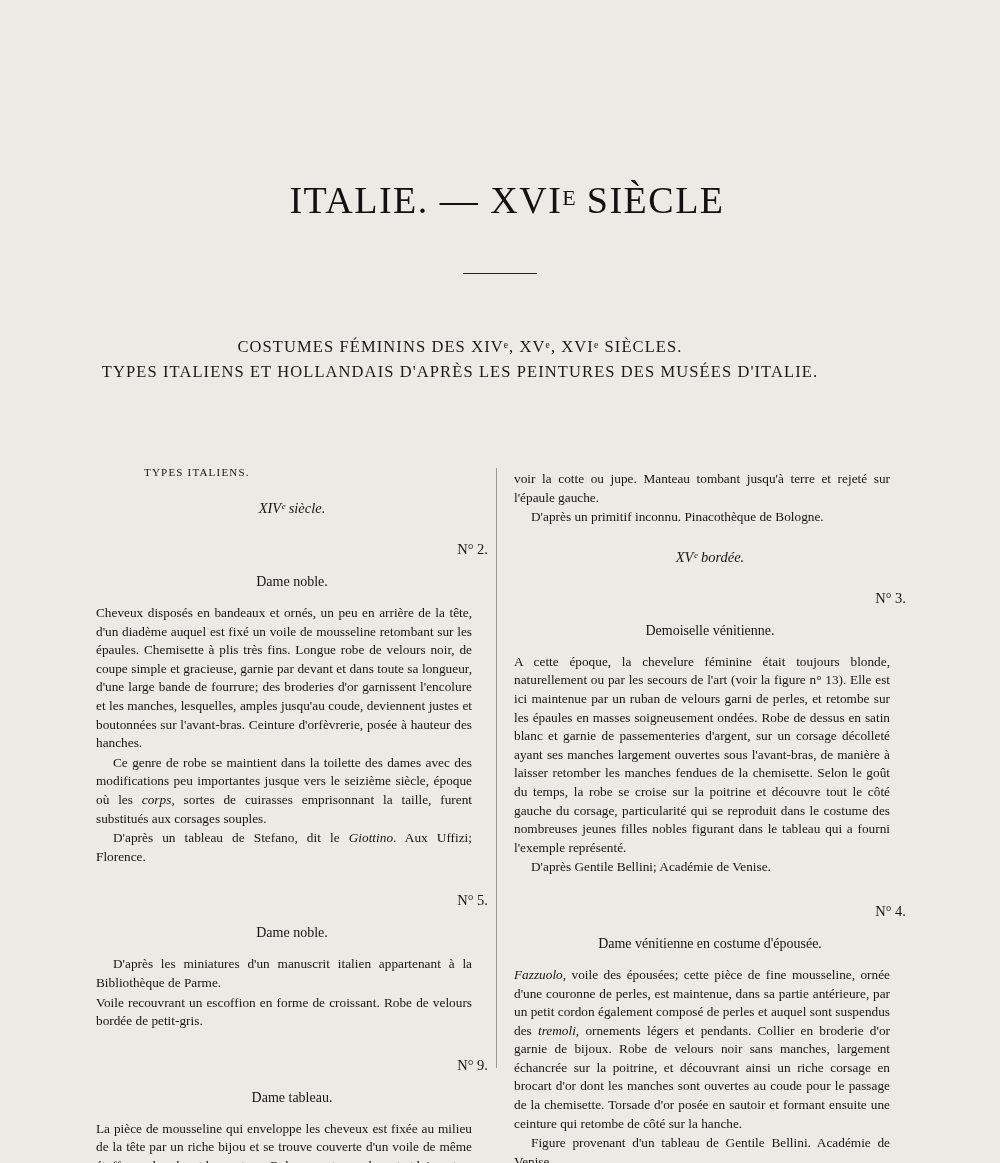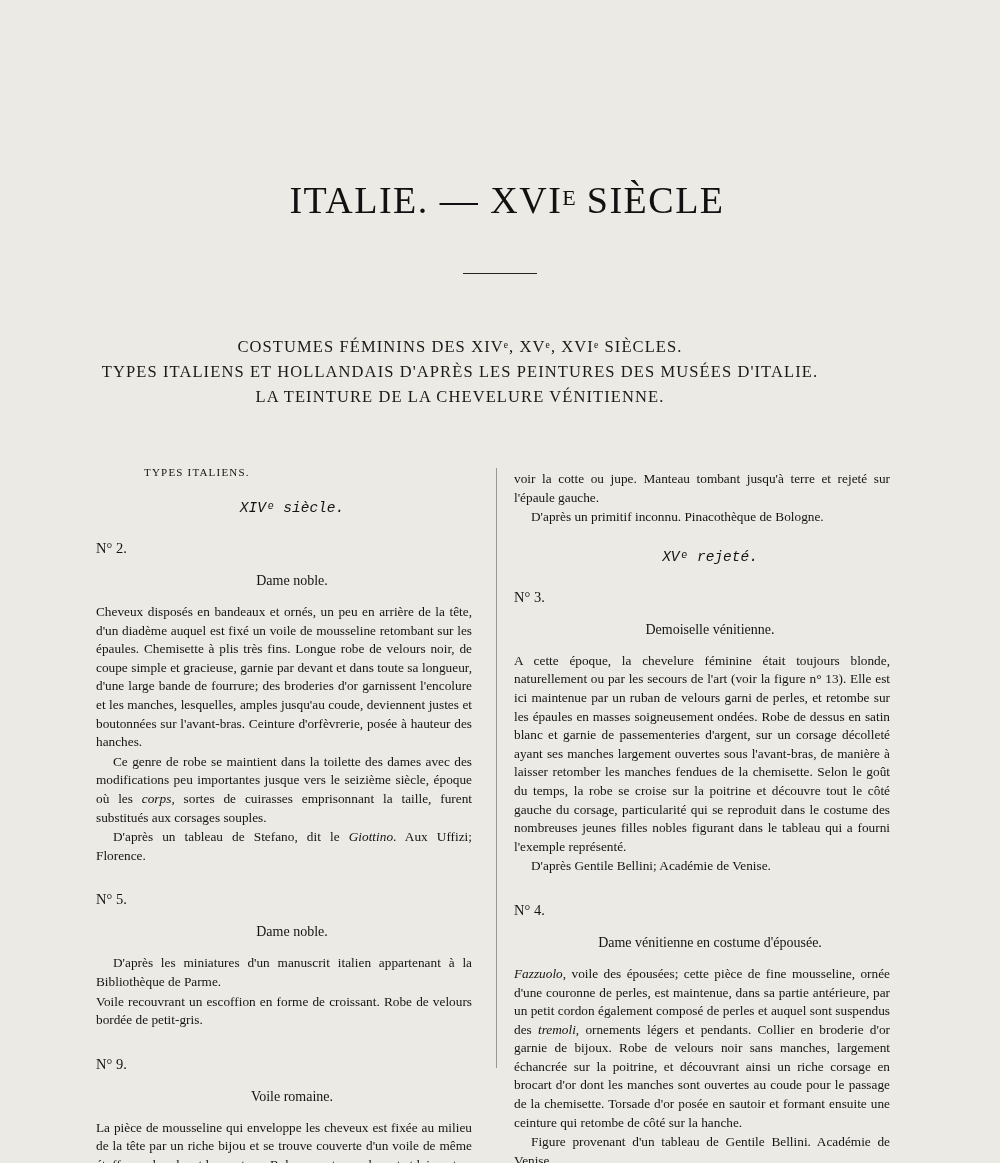--- a/index.html
+++ b/index.html
@@ -96,24 +96,23 @@
     font-size: 11px;
     letter-spacing: 1.2px;
     margin: 0 0 22px 48px;
     text-transform: uppercase;
   }
   .century {
     text-align: center;
     font-style: italic;
     font-size: 14.5px;
     margin: 0 0 24px 0;
-    font-family: Liberation Mono, monospace;
   }
   .num {
-    text-align: left;
+    text-align: right;
     font-size: 14.5px;
     margin: 0 0 16px 0;
   }
   .figname {
     text-align: center;
     font-size: 14px;
     margin: 0 0 14px 0;
   }
   p.body {
     font-size: 13.3px;
@@ -139,21 +138,20 @@
 <div class="page">
 
 
   <h1 class="main-title"><span>ITALIE. — XVI</span><span class="sup">E</span><span> SIÈCLE</span></h1>
 
   <div class="rule"></div>
 
   <div class="subtitles">
     <div>COSTUMES FÉMININS DES XIVᵉ, XVᵉ, XVIᵉ SIÈCLES.</div>
     <div>TYPES ITALIENS ET HOLLANDAIS D'APRÈS LES PEINTURES DES MUSÉES D'ITALIE.</div>
-    <div>LA TEINTURE DE LA CHEVELURE VÉNITIENNE.</div>
   </div>
 
   <div class="columns">
 
     <div class="divider"></div>
 
     <div class="col col-left">
 
       <div class="smallcaps-head">TYPES ITALIENS.</div>
 
@@ -168,34 +166,34 @@
       <div class="gap-lg"></div>
 
       <div class="num">N° 5.</div>
       <div class="figname">Dame noble.</div>
       <p class="body indent">D'après les miniatures d'un manuscrit italien appartenant à la Bibliothèque de Parme.</p>
       <p class="body">Voile recouvrant un escoffion en forme de croissant. Robe de velours bordée de petit-gris.</p>
 
       <div class="gap-lg"></div>
 
       <div class="num">N° 9.</div>
-      <div class="figname">Voile romaine.</div>
+      <div class="figname">Dame tableau.</div>
       <p class="body">La pièce de mousseline qui enveloppe les cheveux est fixée au milieu de la tête par un riche bijou et se trouve couverte d'un voile de même étoffe que la robe et le manteau. Robe ouverte par devant et laissant</p>
 
     </div>
 
     <div class="col col-right">
 
       <div class="spacer-top"></div>
       <p class="body">voir la cotte ou jupe. Manteau tombant jusqu'à terre et rejeté sur l'épaule gauche.</p>
       <p class="body indent">D'après un primitif inconnu. Pinacothèque de Bologne.</p>
 
       <div class="gap-md"></div>
 
-      <div class="century">XVᵉ rejeté.</div>
+      <div class="century">XVᵉ bordée.</div>
 
       <div class="num">N° 3.</div>
       <div class="figname">Demoiselle vénitienne.</div>
       <p class="body">A cette époque, la chevelure féminine était toujours blonde, naturellement ou par les secours de l'art (voir la figure n° 13). Elle est ici maintenue par un ruban de velours garni de perles, et retombe sur les épaules en masses soigneusement ondées. Robe de dessus en satin blanc et garnie de passementeries d'argent, sur un corsage décolleté ayant ses manches largement ouvertes sous l'avant-bras, de manière à laisser retomber les manches fendues de la chemisette. Selon le goût du temps, la robe se croise sur la poitrine et découvre tout le côté gauche du corsage, particularité qui se reproduit dans le costume des nombreuses jeunes filles nobles figurant dans le tableau qui a fourni l'exemple représenté.</p>
       <p class="body indent">D'après Gentile Bellini; Académie de Venise.</p>
 
       <div class="gap-lg"></div>
 
       <div class="num">N° 4.</div>
       <div class="figname">Dame vénitienne en costume d'épousée.</div>

